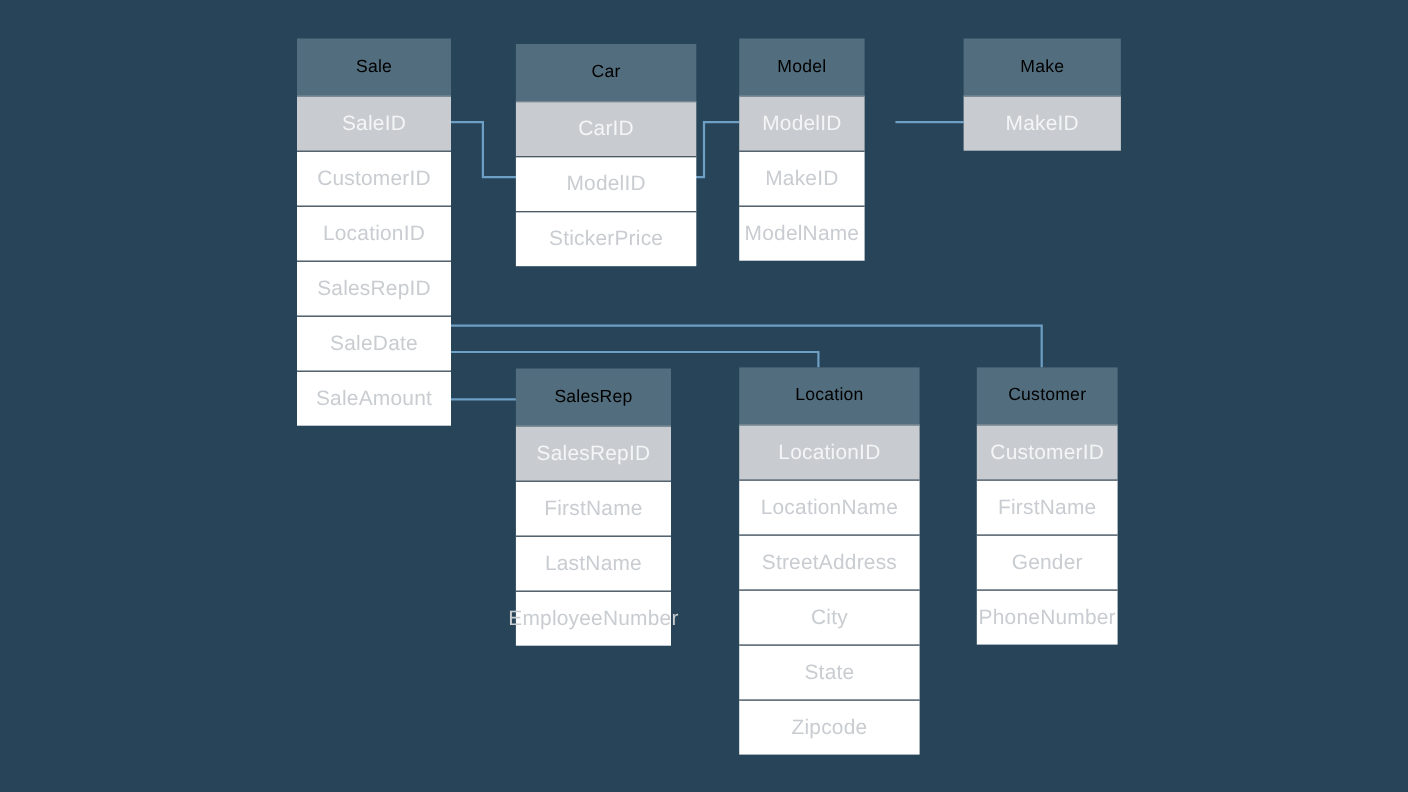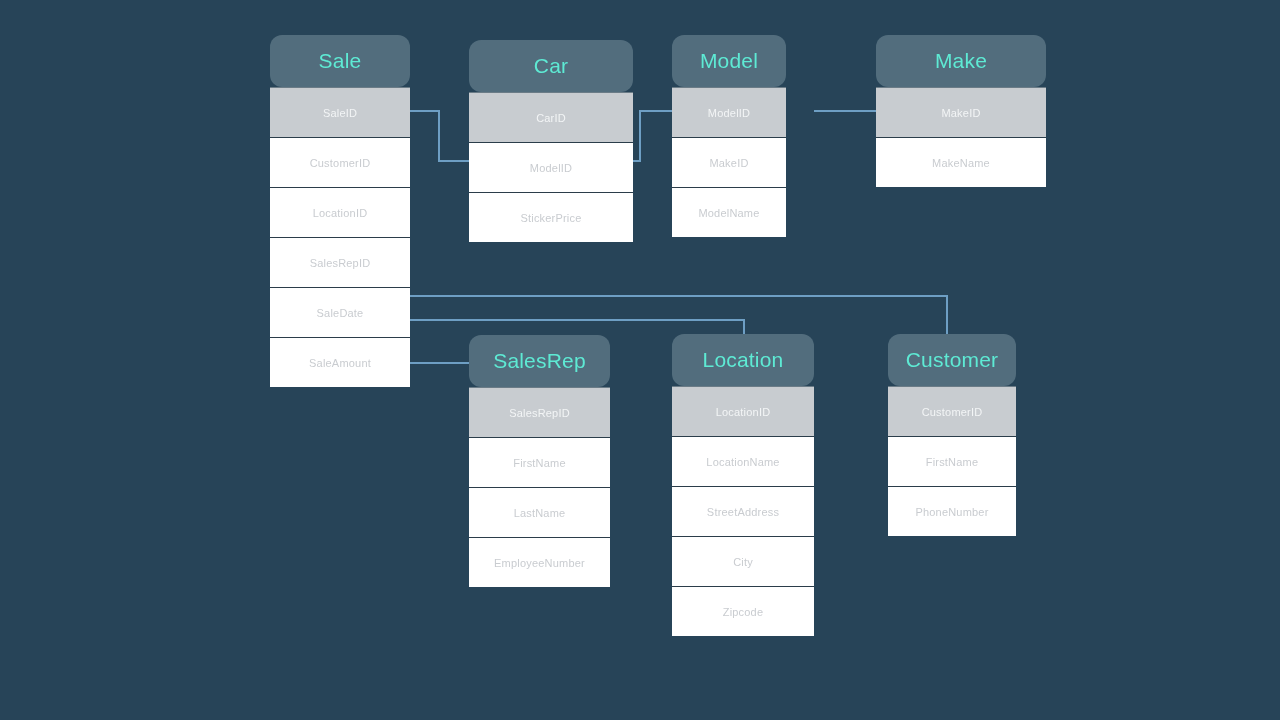--- a/index.html
+++ b/index.html
@@ -29,34 +29,33 @@
     z-index: 1;
   }
   .entity {
     position: absolute;
     z-index: 2;
     box-sizing: border-box;
   }
   .entity-header {
     height: 52px;
     background: #526d7d;
-    color: #5eead4;
-    font-size: 21px;
+    color: #000000;
+    font-size: 16px;
     display: flex;
     align-items: center;
     justify-content: center;
     letter-spacing: 0.2px;
     box-sizing: border-box;
-    border-radius: 12px;
   }
   .field-row {
     height: 50px;
     background: #ffffff;
     color: #c9ccd0;
-    font-size: 11px;
+    font-size: 19px;
     display: flex;
     align-items: center;
     justify-content: center;
     border-top: 1px solid #2b3d4a;
     box-sizing: border-box;
     letter-spacing: 0.2px;
   }
   .field-row.pk {
     background: #c8ccd0;
     color: #f3f5f6;
@@ -92,41 +91,42 @@
         <div class="field-row pk">CarID</div>
         <div class="field-row">ModelID</div>
         <div class="field-row">StickerPrice</div>
       </div>
       <div class="entity" style="left: 672px; top: 35px; width: 114px;">
         <div class="entity-header">Model</div>
         <div class="field-row pk">ModelID</div>
         <div class="field-row">MakeID</div>
         <div class="field-row">ModelName</div>
       </div>
-      <div class="entity" style="left: 876px; top: 35px; width: 170px;">
+      <div class="entity" style="left: 876px; top: 35px; width: 143px;">
         <div class="entity-header">Make</div>
         <div class="field-row pk">MakeID</div>
-        <div class="field-row">MakeName</div>
       </div>
       <div class="entity" style="left: 469px; top: 335px; width: 141px;">
         <div class="entity-header">SalesRep</div>
         <div class="field-row pk">SalesRepID</div>
         <div class="field-row">FirstName</div>
         <div class="field-row">LastName</div>
         <div class="field-row">EmployeeNumber</div>
       </div>
-      <div class="entity" style="left: 672px; top: 334px; width: 142px;">
+      <div class="entity" style="left: 672px; top: 334px; width: 164px;">
         <div class="entity-header">Location</div>
         <div class="field-row pk">LocationID</div>
         <div class="field-row">LocationName</div>
         <div class="field-row">StreetAddress</div>
         <div class="field-row">City</div>
+        <div class="field-row">State</div>
         <div class="field-row">Zipcode</div>
       </div>
       <div class="entity" style="left: 876px; top: 334px; width: 140px; padding-left: 12px;">
         <div class="entity-header">Customer</div>
         <div class="field-row pk">CustomerID</div>
         <div class="field-row">FirstName</div>
+        <div class="field-row">Gender</div>
         <div class="field-row">PhoneNumber</div>
       </div>
     </div>
 
 </div>
 
 </body></html>

